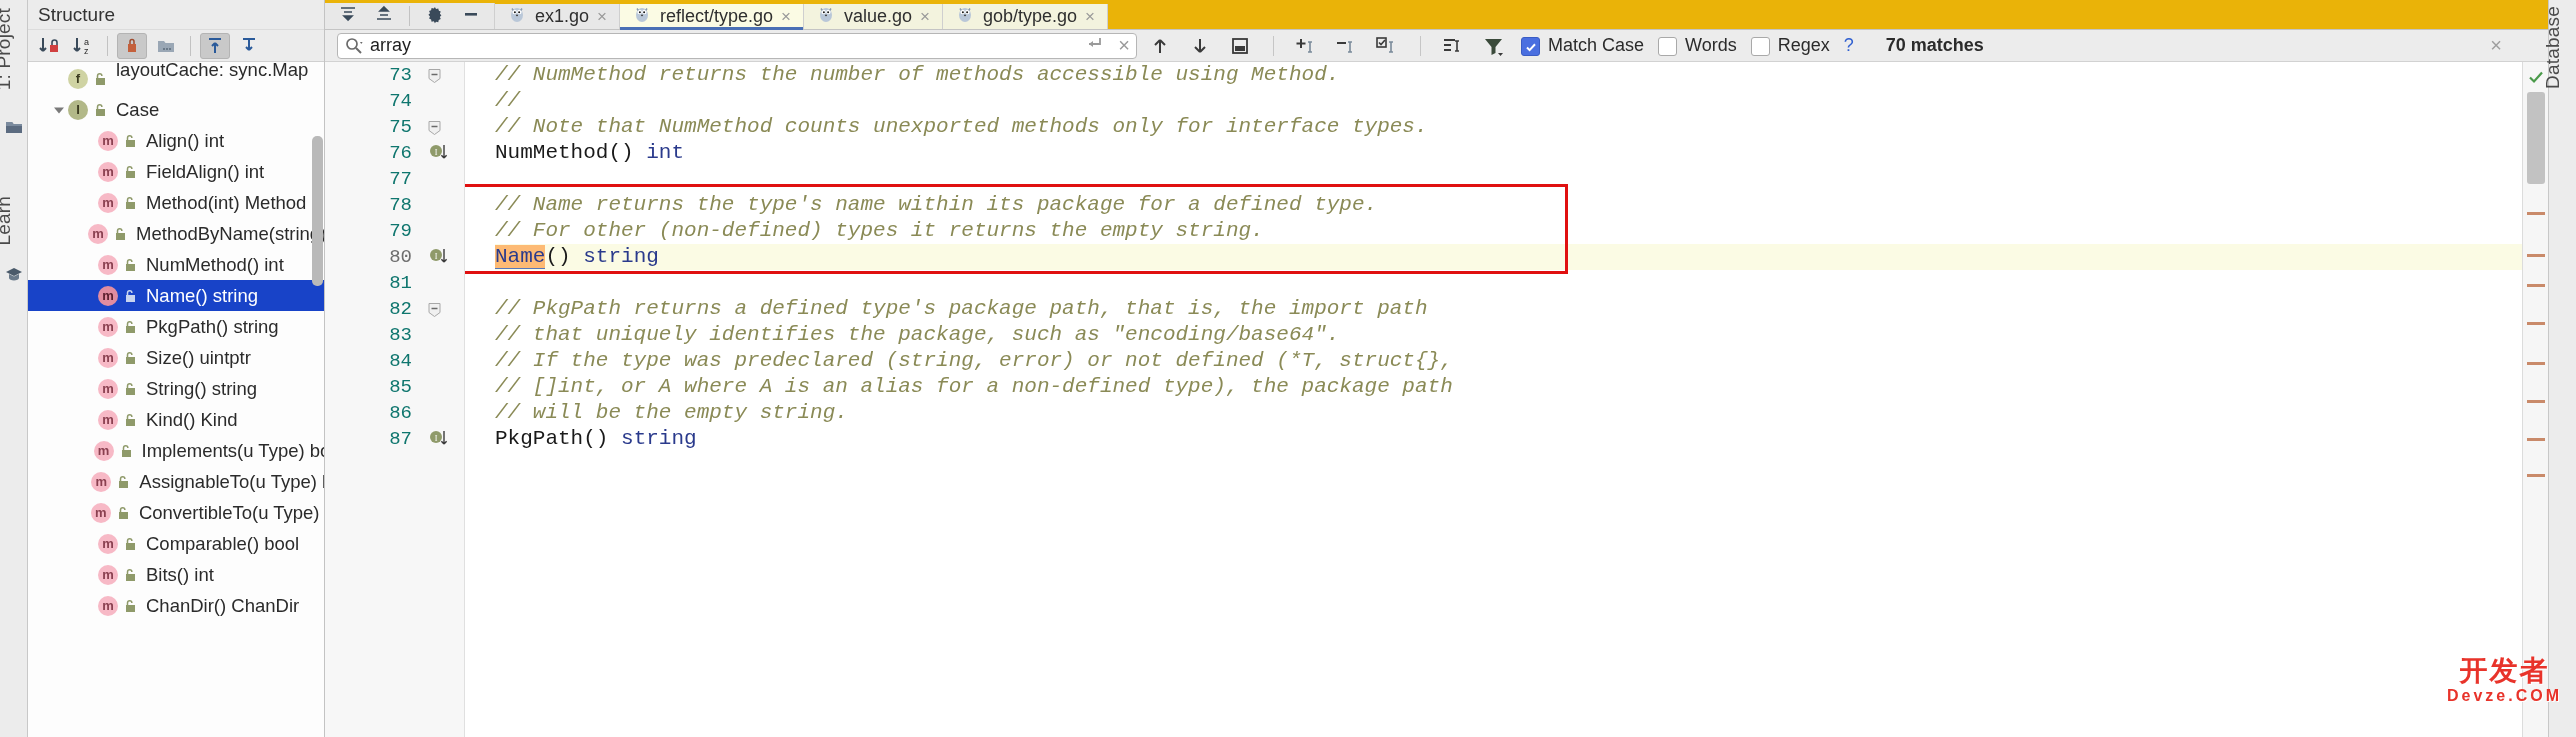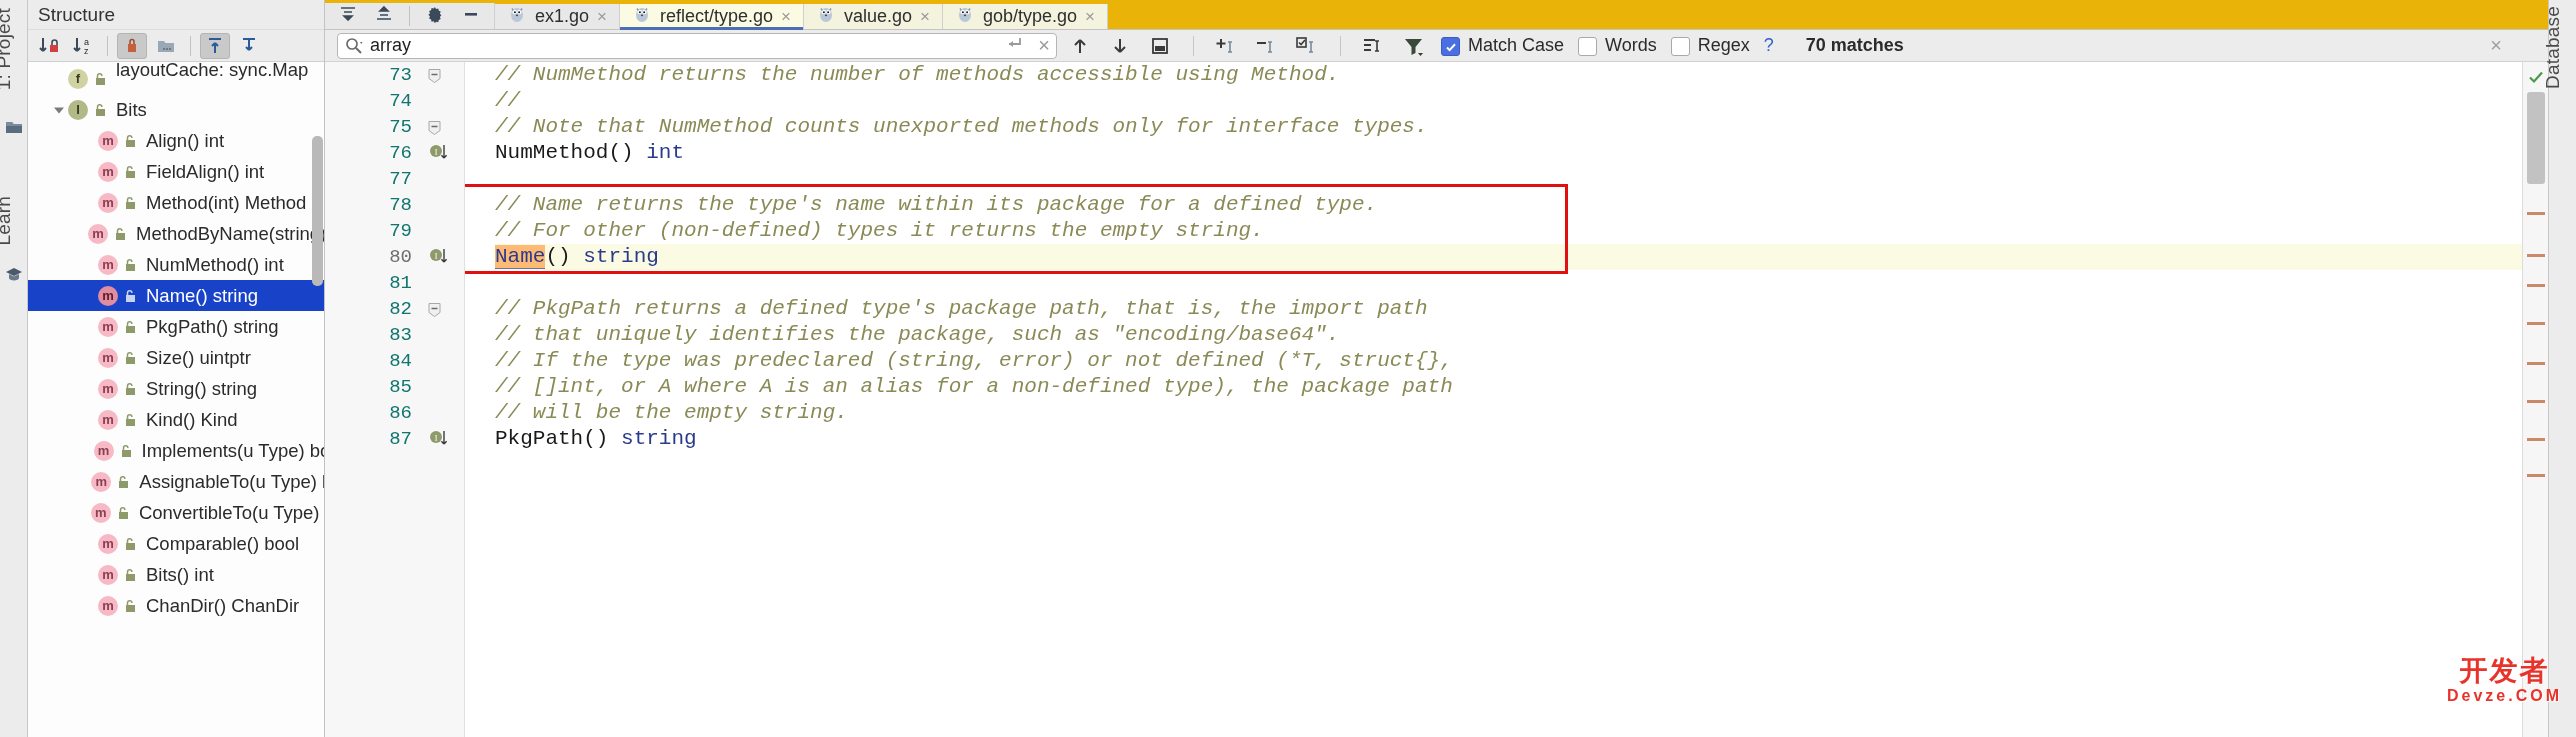--- a/index.html
+++ b/index.html
@@ -165,21 +165,21 @@
   .findbar {
     height: 32px;
     background: #ececec;
     display: flex; align-items: center;
     gap: 10px; padding: 0 12px;
     border-bottom: 1px solid #d2d2d2;
     position: relative;
   }
   .search-wrap {
     display: flex; align-items: center;
-    width: 720px; height: 26px;
+    width: 800px; height: 26px;
     background: #ffffff;
     border: 1px solid #b6b6b6;
     border-radius: 4px;
     padding: 0 6px;
   }
   .search-icon { width: 20px; height: 20px; flex: 0 0 20px; margin-right: 6px;}
   .search-val {
     flex: 1; font-size: 18px; color: #1f1f1f;
     font-family: "Liberation Sans", sans-serif;
     border: none; outline: none; background: transparent;
@@ -410,21 +410,21 @@
                 <path d="M1 3.5h10L6 9.5z" fill="#7a7a7a"></path>
               </svg>
             </span>
             <span class="badge i">I</span>
             <span class="lock">
               <svg width="16" height="16" viewBox="0 0 16 16">
                 <rect x="4" y="7" width="9" height="7" fill="#8f9a6a"></rect>
                 <path d="M5.5 7V5a2.2 2.2 0 014.4 0" stroke="#8f9a6a" stroke-width="1.5" fill="none"></path>
               </svg>
             </span>
-            <span class="label">Bits</span>
+            <span class="label">Case</span>
           </div>
           <div class="row">
             <span class="indent" style="width: 44px;"></span>
             <span class="arrow"></span>
             <span class="badge m">m</span>
             <span class="lock">
               <svg width="16" height="16" viewBox="0 0 16 16">
                 <rect x="4" y="7" width="9" height="7" fill="#8f9a6a"></rect>
                 <path d="M5.5 7V5a2.2 2.2 0 014.4 0" stroke="#8f9a6a" stroke-width="1.5" fill="none"></path>
               </svg>

